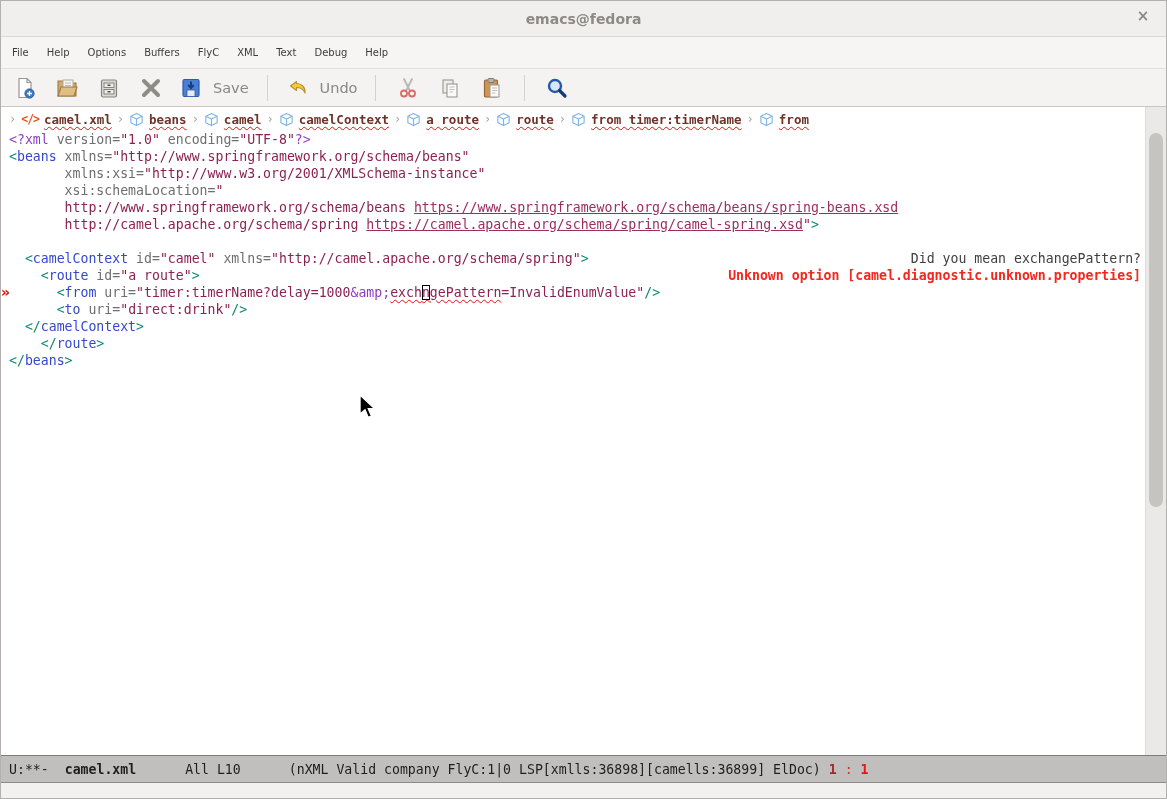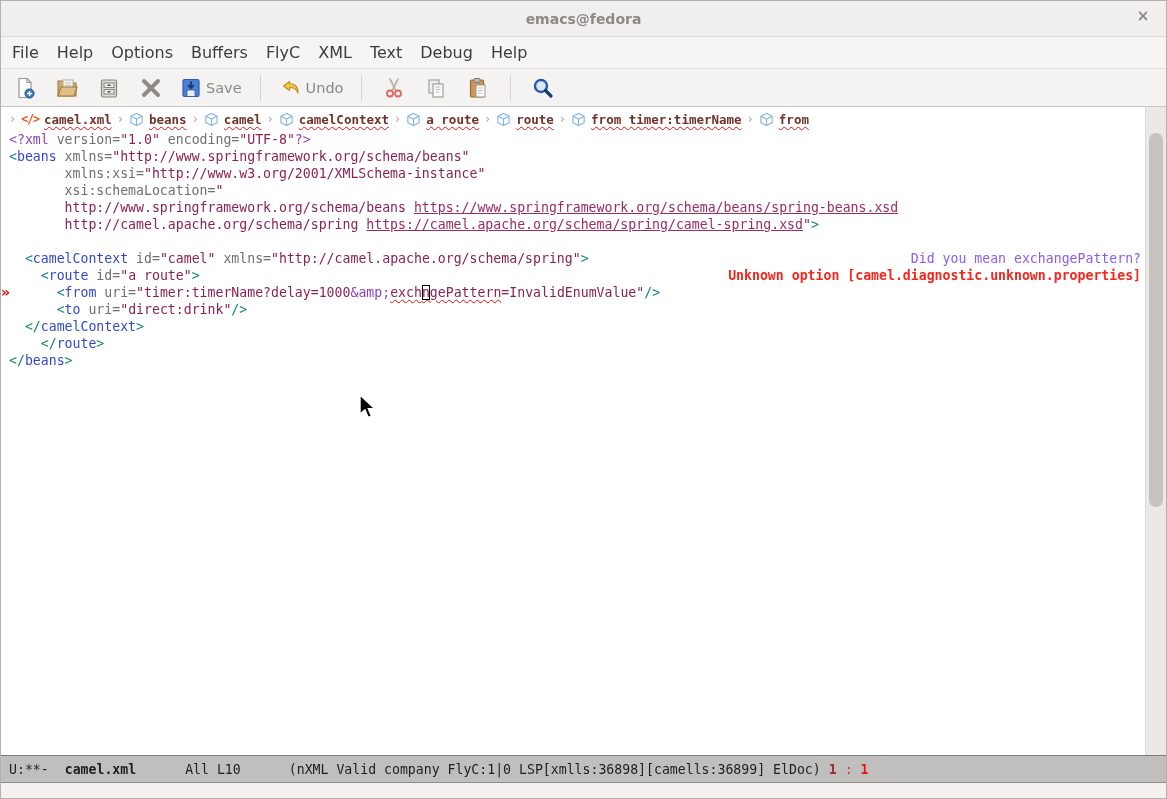--- a/index.html
+++ b/index.html
@@ -19,28 +19,28 @@
   .titlebar .title { color:#8d8a86; font-size:14px; font-weight:bold; }
   .titlebar .close {
     position:absolute; right:14px; top:6px; width:18px; height:18px;
     color:#8d8a86; font-size:15px; line-height:18px; text-align:center; font-weight:bold;
   }
   
   .menubar {
     height:32px; background:#f6f5f3; border-bottom:1px solid #e3e1dd;
     display:flex; align-items:center; padding-left:2px;
   }
-  .menu-item { padding:0 9px; font-size:16px; color:#3e3c39; line-height:32px; }
+  .menu-item { padding:0 9px; font-size:10px; color:#3e3c39; line-height:32px; }
   
   .toolbar {
     height:38px; background:#f4f3f1; border-bottom:1px solid #c9c6c2;
     display:flex; align-items:center; padding-left:10px; gap:14px;
   }
   .tool-btn { width:28px; height:28px; display:flex; align-items:center; justify-content:center; }
-  .tool-btn.wide { width:auto; gap:3px; }
+  .tool-btn.wide { width:auto; gap:10px; }
   .tool-label { color:#8a8784; font-size:14.5px; }
   .tool-sep { width:1px; height:26px; background:#d5d2ce; margin:0 4px; }
   
   .main-row { display:flex; height:648px; }
   .main-left { width:1146px; background:#ffffff; display:flex; flex-direction:column; }
   
   .breadcrumb {
     height:24px; display:flex; align-items:center; padding-left:3px;
     font-family:"DejaVu Sans Mono", monospace; font-size:12.5px; font-weight:bold;
     background:#ffffff; white-space:nowrap; overflow:hidden;
@@ -71,21 +71,21 @@
   .f-str    { color:#8b2252; }
   .f-link   { color:#9c2d60; text-decoration:underline; }
   .f-entity { color:#8b3fc6; }
   .f-warn   {
     color:#8b2252;
     text-decoration-line:underline; text-decoration-style:wavy;
     text-decoration-color:#e01010; text-decoration-thickness:1px; text-underline-offset:2px;
   }
   .cursor-box { outline:1px solid #000000; outline-offset:-1px; }
   .annot { position:absolute; right:4px; top:0; font-family:"DejaVu Sans Mono", monospace; }
-  .annot-hint  { color:#8b5cf6; }
+  .annot-hint  { color:#404040; }
   .annot-error { color:#f3271d; font-weight:bold; }
   
   .scrollbar { width:21px; background:#eae9e7; border-left:1px solid #dedcd9; position:relative; }
   .scroll-thumb {
     position:absolute; left:3px; right:3px; top:26px; height:374px;
     background:#c6c4c1; border-radius:8px;
   }
   
   .modeline {
     height:28px; background:#c0bfbd; border-top:1px solid #7d7c79; border-bottom:1px solid #8c8b88;

